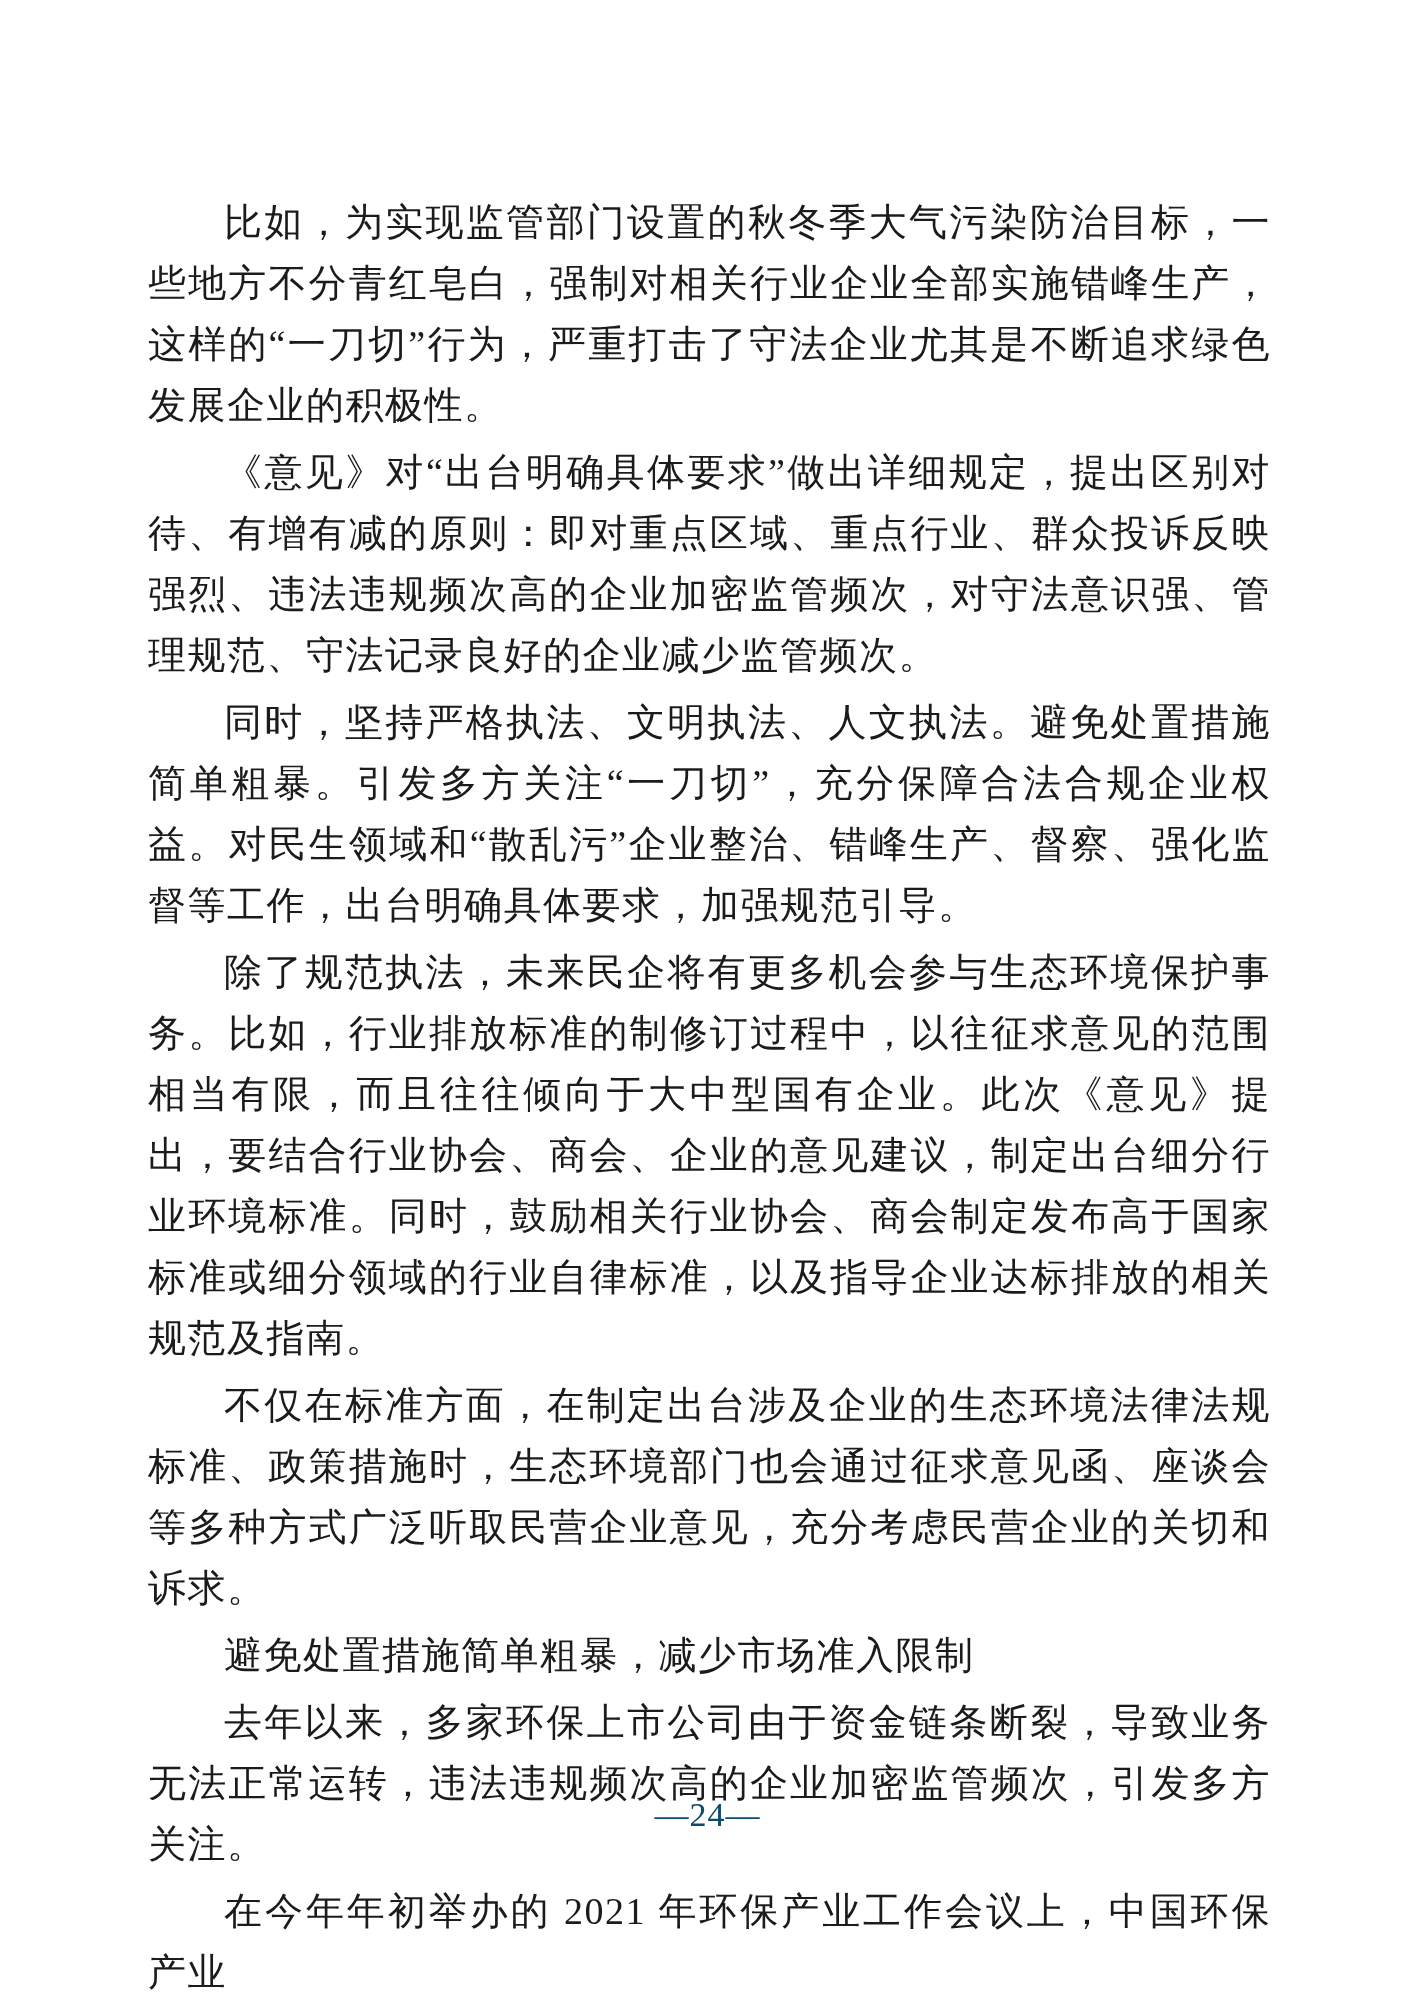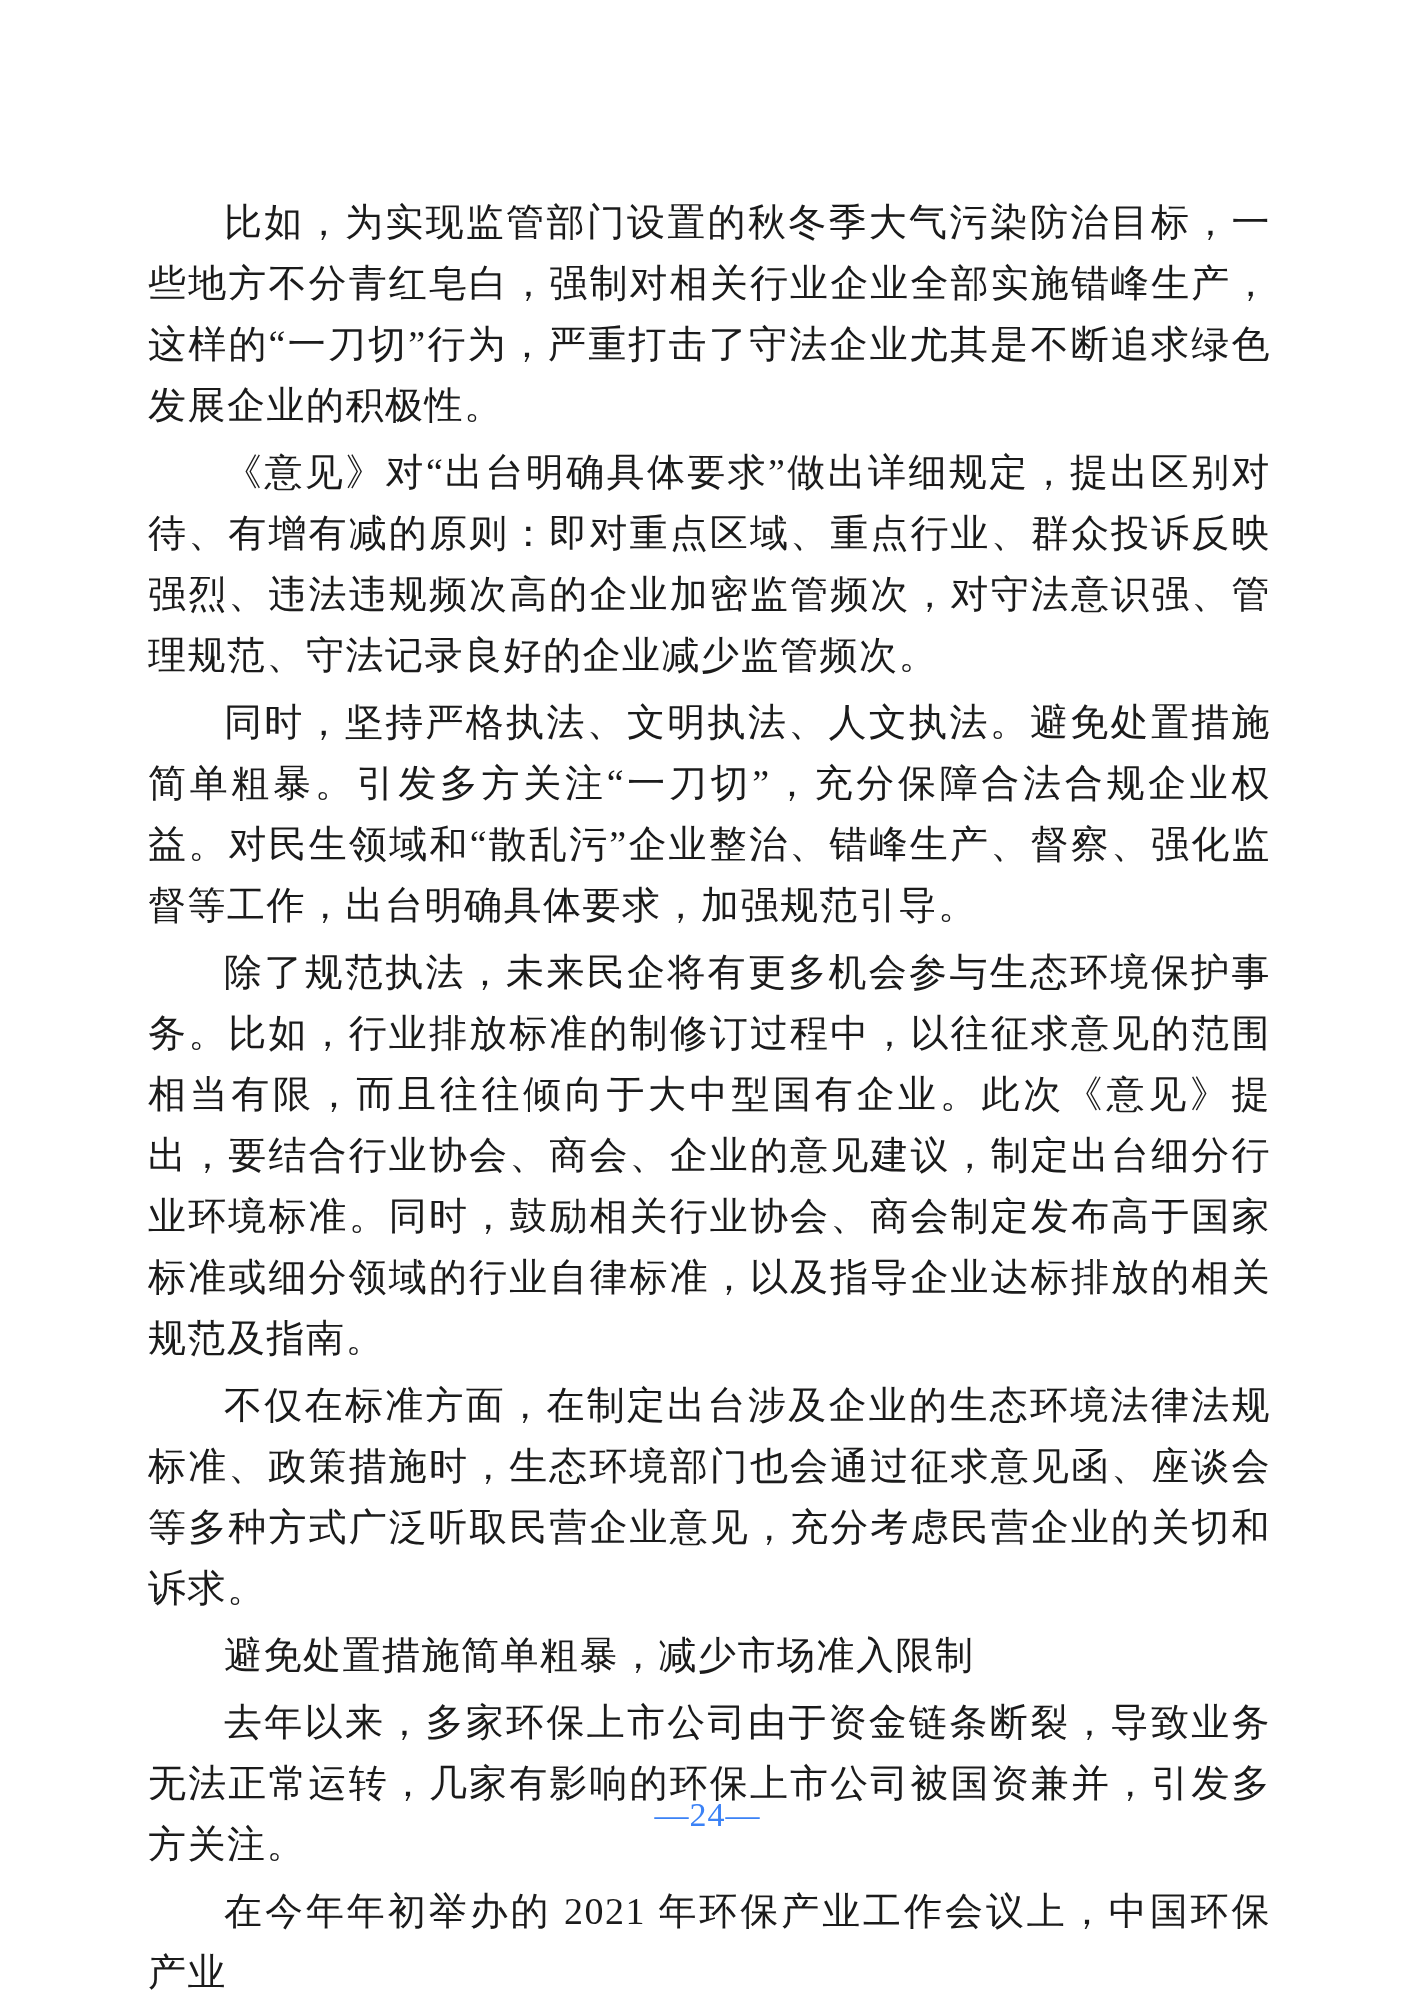--- a/index.html
+++ b/index.html
@@ -40,34 +40,34 @@
   }
   .page-number {
     position: absolute;
     top: 1795px;
     left: 0;
     width: 1415px;
     text-align: center;
     font-size: 34px;
     line-height: 40px;
     letter-spacing: 1px;
-    color: #3b82f6;
+    color: #0c4a6e;
   }
 </style>
 </head>
 <body>
 
 <div class="page">
 
   <div class="text-block">
     <p>比如，为实现监管部门设置的秋冬季大气污染防治目标，一些地方不分青红皂白，强制对相关行业企业全部实施错峰生产，这样的“一刀切”行为，严重打击了守法企业尤其是不断追求绿色发展企业的积极性。</p>
     <p>《意见》对“出台明确具体要求”做出详细规定，提出区别对待、有增有减的原则：即对重点区域、重点行业、群众投诉反映强烈、违法违规频次高的企业加密监管频次，对守法意识强、管理规范、守法记录良好的企业减少监管频次。</p>
     <p>同时，坚持严格执法、文明执法、人文执法。避免处置措施简单粗暴。引发多方关注“一刀切”，充分保障合法合规企业权益。对民生领域和“散乱污”企业整治、错峰生产、督察、强化监督等工作，出台明确具体要求，加强规范引导。</p>
     <p>除了规范执法，未来民企将有更多机会参与生态环境保护事务。比如，行业排放标准的制修订过程中，以往征求意见的范围相当有限，而且往往倾向于大中型国有企业。此次《意见》提出，要结合行业协会、商会、企业的意见建议，制定出台细分行业环境标准。同时，鼓励相关行业协会、商会制定发布高于国家标准或细分领域的行业自律标准，以及指导企业达标排放的相关规范及指南。</p>
     <p>不仅在标准方面，在制定出台涉及企业的生态环境法律法规标准、政策措施时，生态环境部门也会通过征求意见函、座谈会等多种方式广泛听取民营企业意见，充分考虑民营企业的关切和诉求。</p>
     <p>避免处置措施简单粗暴，减少市场准入限制</p>
-    <p>去年以来，多家环保上市公司由于资金链条断裂，导致业务无法正常运转，几家有影响的环保上市公司被国资兼并，引发多方关注。</p>
+    <p>去年以来，多家环保上市公司由于资金链条断裂，导致业务无法正常运转，违法违规频次高的企业加密监管频次，引发多方关注。</p>
     <p>在今年年初举办的 2021 年环保产业工作会议上，中国环保产业</p>
   </div>
 
   <div class="page-number">—24—</div>
 
 </div>
 
 </body></html>

